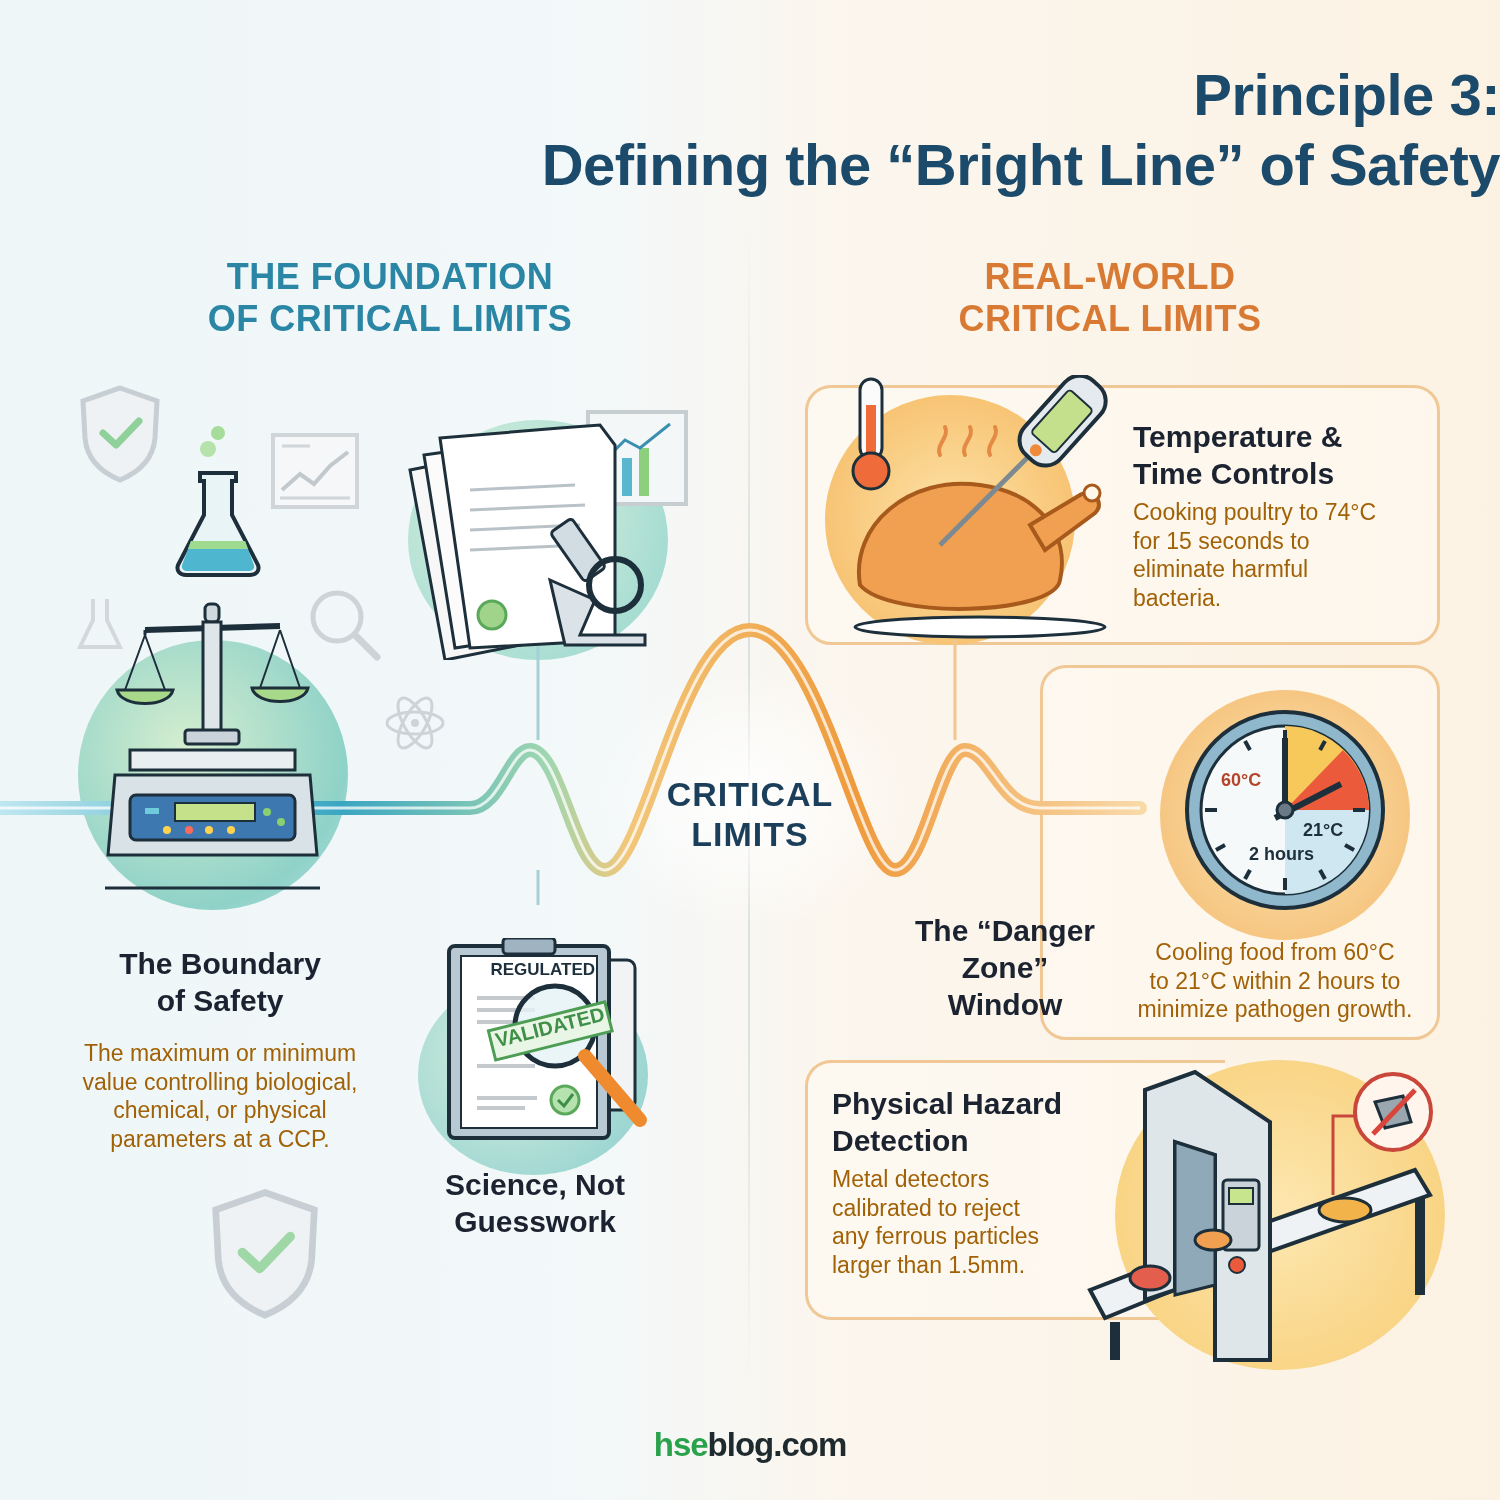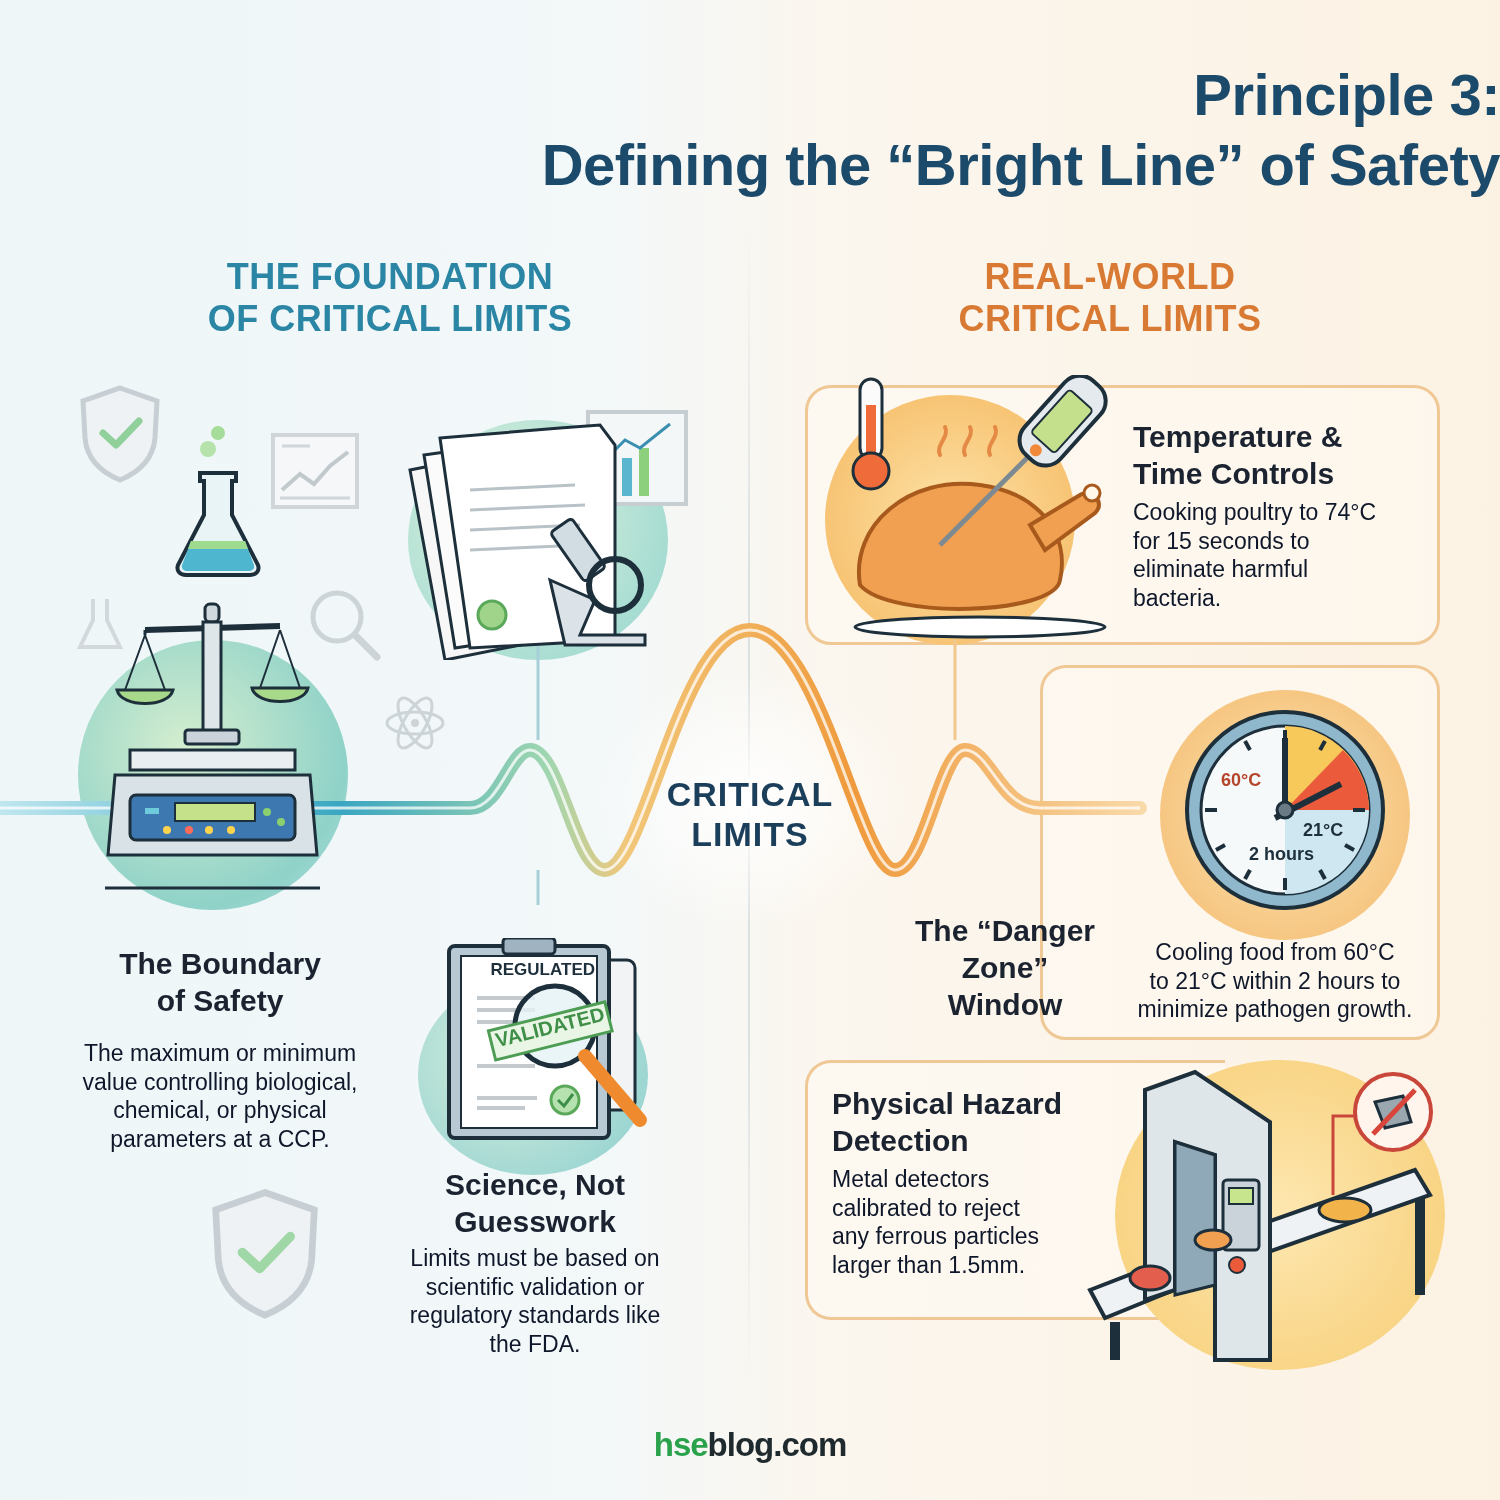--- a/index.html
+++ b/index.html
@@ -17,21 +17,21 @@
   .title-1 { top: 62px; font-size: 58px; line-height: 66px; }
   .title-2 { top: 132px; font-size: 58px; line-height: 66px; }
   .divider {
     left: 748px; top: 230px; width: 2px; height: 1150px;
     background: linear-gradient(180deg, rgba(180,200,210,0) 0%, rgba(200,210,215,0.6) 30%, rgba(200,210,215,0.6) 70%, rgba(200,210,215,0) 100%);
   }
   .sec-head { font-weight: 700; font-size: 36px; line-height: 42px; text-align: center; letter-spacing: 0.5px; }
   .sec-left { left: 160px; width: 460px; top: 256px; color: #2a86a4; }
   .sec-right { left: 900px; width: 420px; top: 256px; color: #d87a33; }
   .card-title { font-weight: 700; font-size: 30px; line-height: 37px; color: #1c2330; }
-  .card-body { font-size: 23px; line-height: 28.5px; color: #0f172a; }
+  .card-body { font-size: 23px; line-height: 28.5px; color: #a16207; }
   .center { text-align: center; }
   .panel {
     border: 3px solid #f0c896; border-radius: 26px; background: rgba(255,250,242,0.55);
   }
   .circle-bg { border-radius: 50%; }
   .center-label {
     left: 640px; width: 220px; top: 774px; text-align: center;
     font-weight: 700; font-size: 34px; line-height: 40px; color: #1b3f5a; letter-spacing: 1px;
   }
   .footer {
@@ -206,26 +206,20 @@
     <div class="card-body">The maximum or minimum</div>
     <div class="card-body">value controlling biological,</div>
     <div class="card-body">chemical, or physical</div>
     <div class="card-body">parameters at a CCP.</div>
   </div>
 </div>
 
 <div class="abs center" style="left:375px; top:1166px; width:320px;">
   <div class="card-title">Science, Not</div>
   <div class="card-title">Guesswork</div>
-  <div style="margin-top:4px;">
-    <div class="card-body">Limits must be based on</div>
-    <div class="card-body">scientific validation or</div>
-    <div class="card-body">regulatory standards like</div>
-    <div class="card-body">the FDA.</div>
-  </div>
 </div>
 
 <svg class="abs" style="left:848px; top:375px;" width="46" height="120" viewBox="0 0 46 120">
   <rect x="12" y="4" width="22" height="80" rx="11" fill="#fbfbfb" stroke="#1d2f3b" stroke-width="3"></rect>
   <rect x="18" y="30" width="10" height="60" fill="#ef6b3a"></rect>
   <circle cx="23" cy="96" r="18" fill="#ef6b3a" stroke="#1d2f3b" stroke-width="3"></circle>
 </svg>
 <div class="abs" style="left:830px; top:375px; width:300px; height:270px;">
   <svg class="abs" style="left:0; top:0;" width="300" height="270" viewBox="0 0 300 270">
     <path d="M110 80 C105 70 120 62 115 52 M135 80 C130 70 145 62 140 52 M160 80 C155 70 170 62 165 52" fill="none" stroke="#e58a45" stroke-width="4" stroke-linecap="round"></path>

